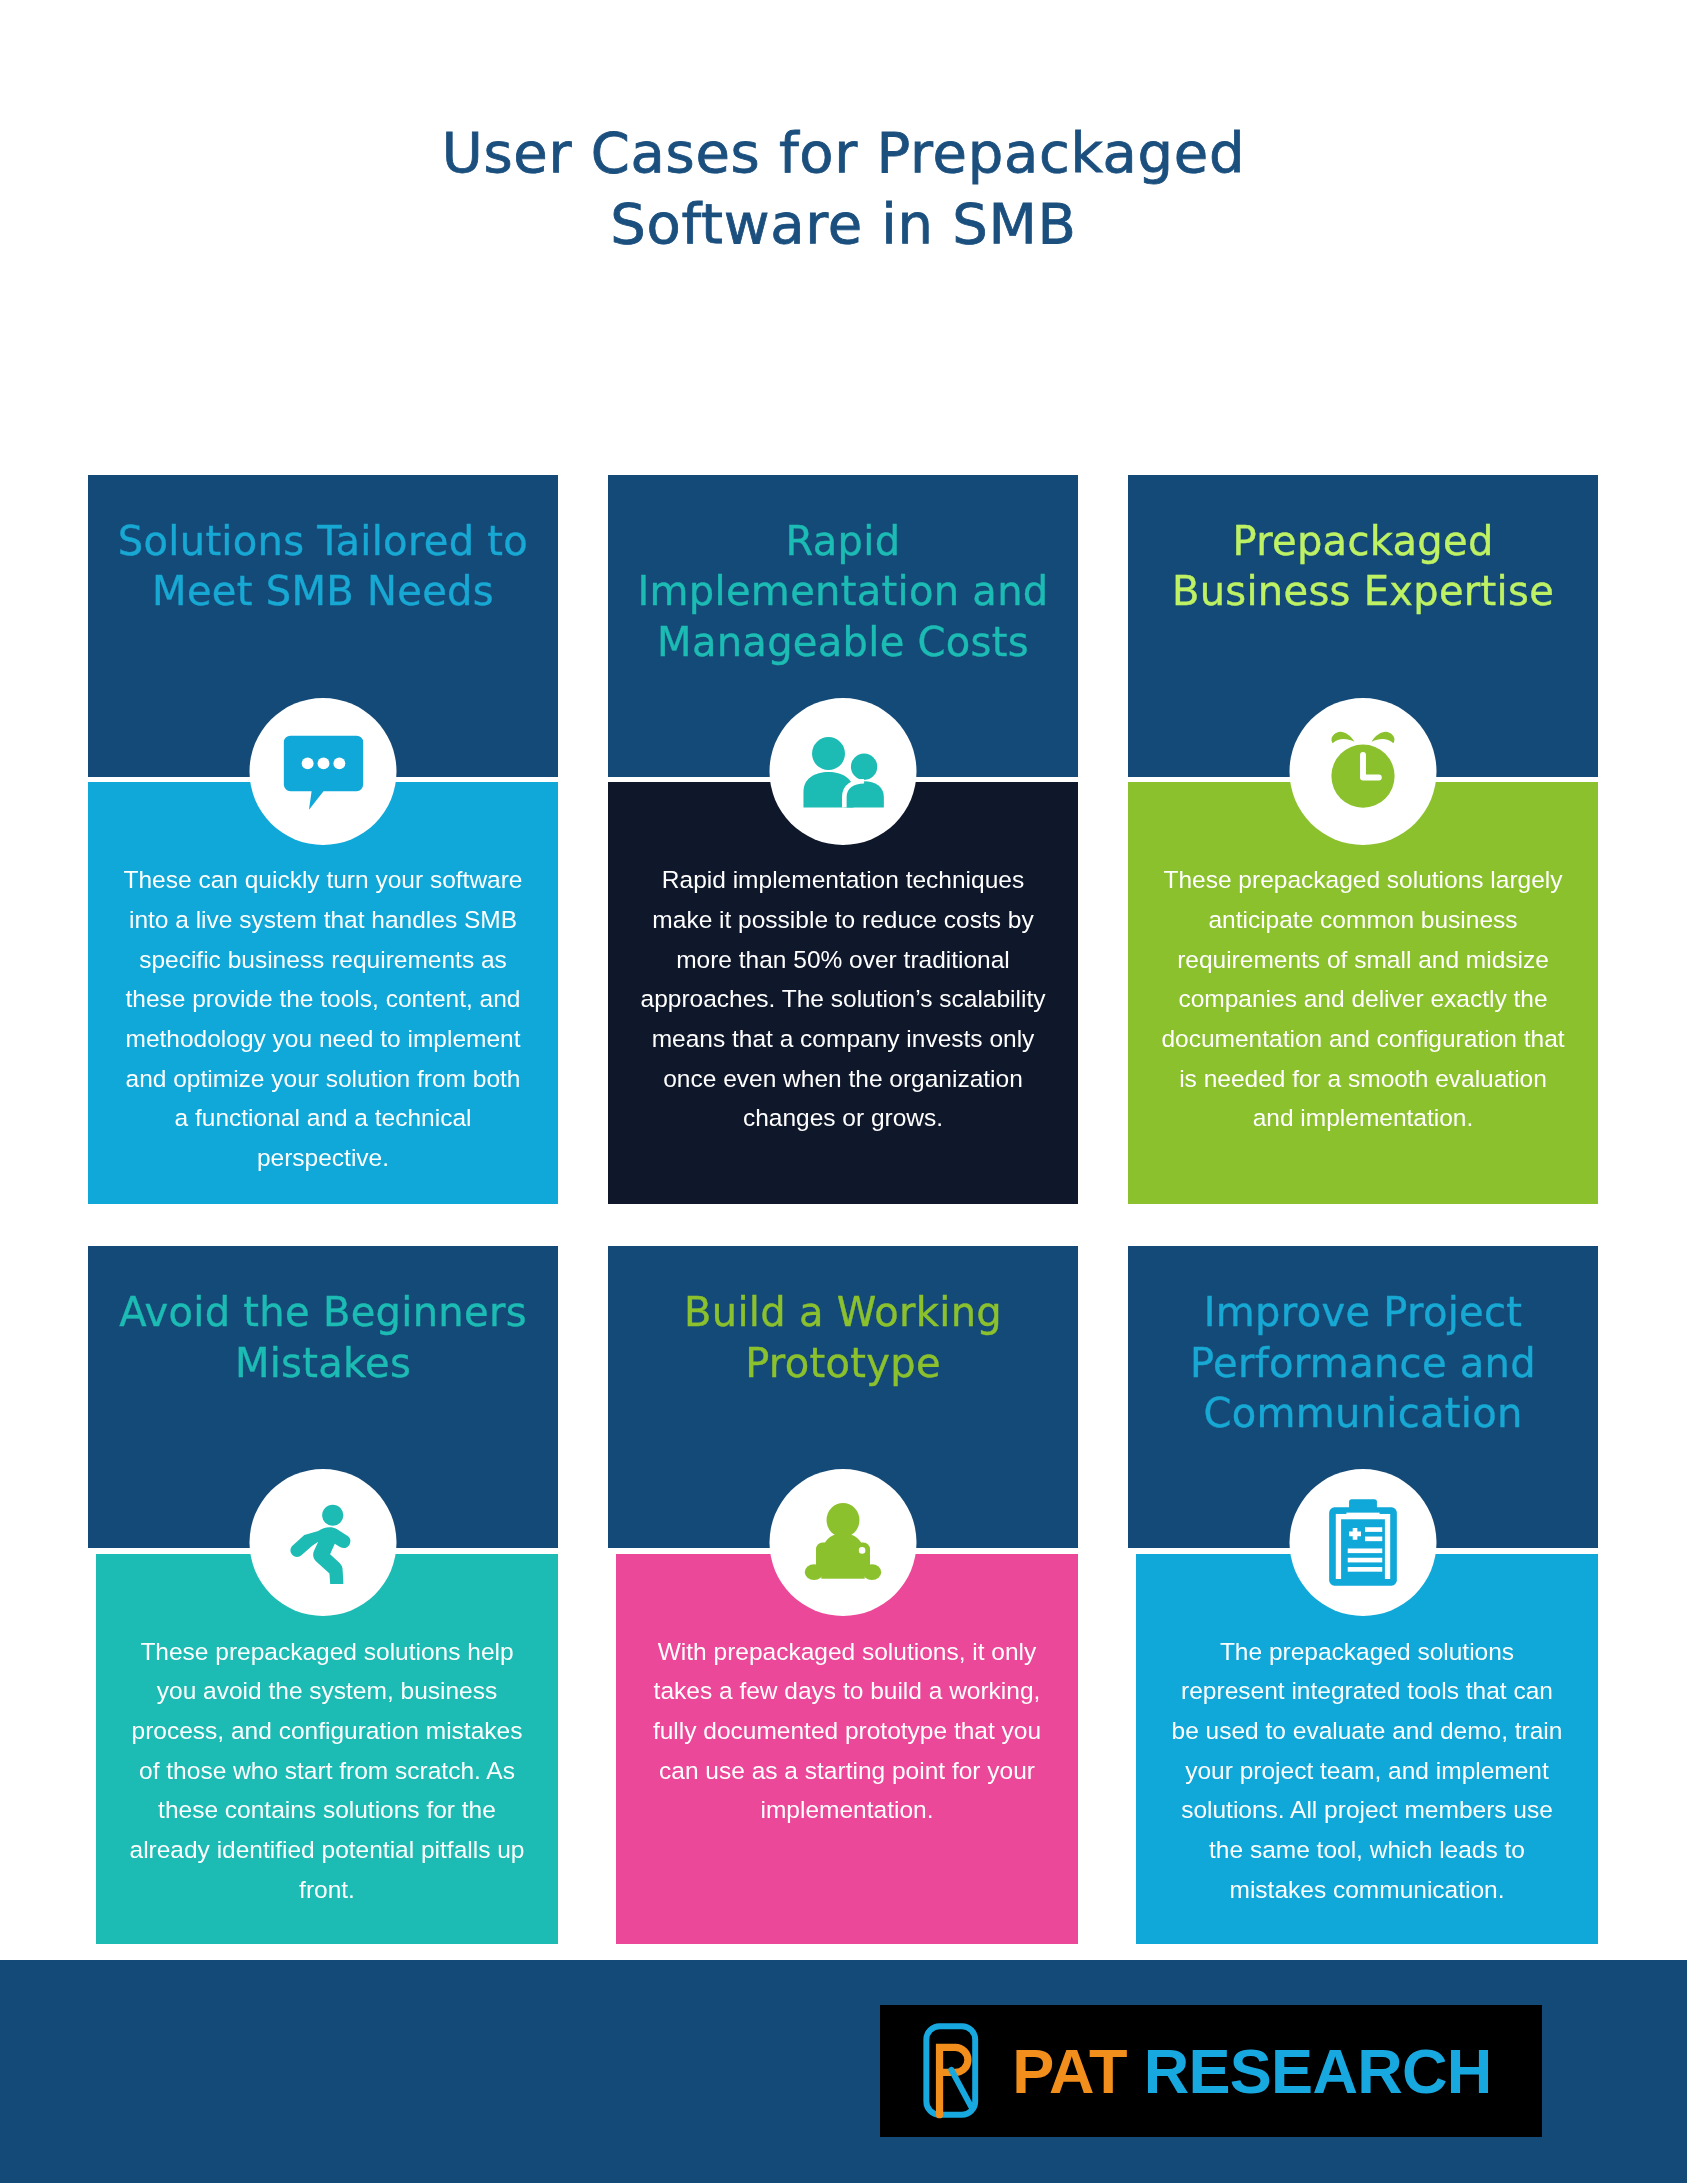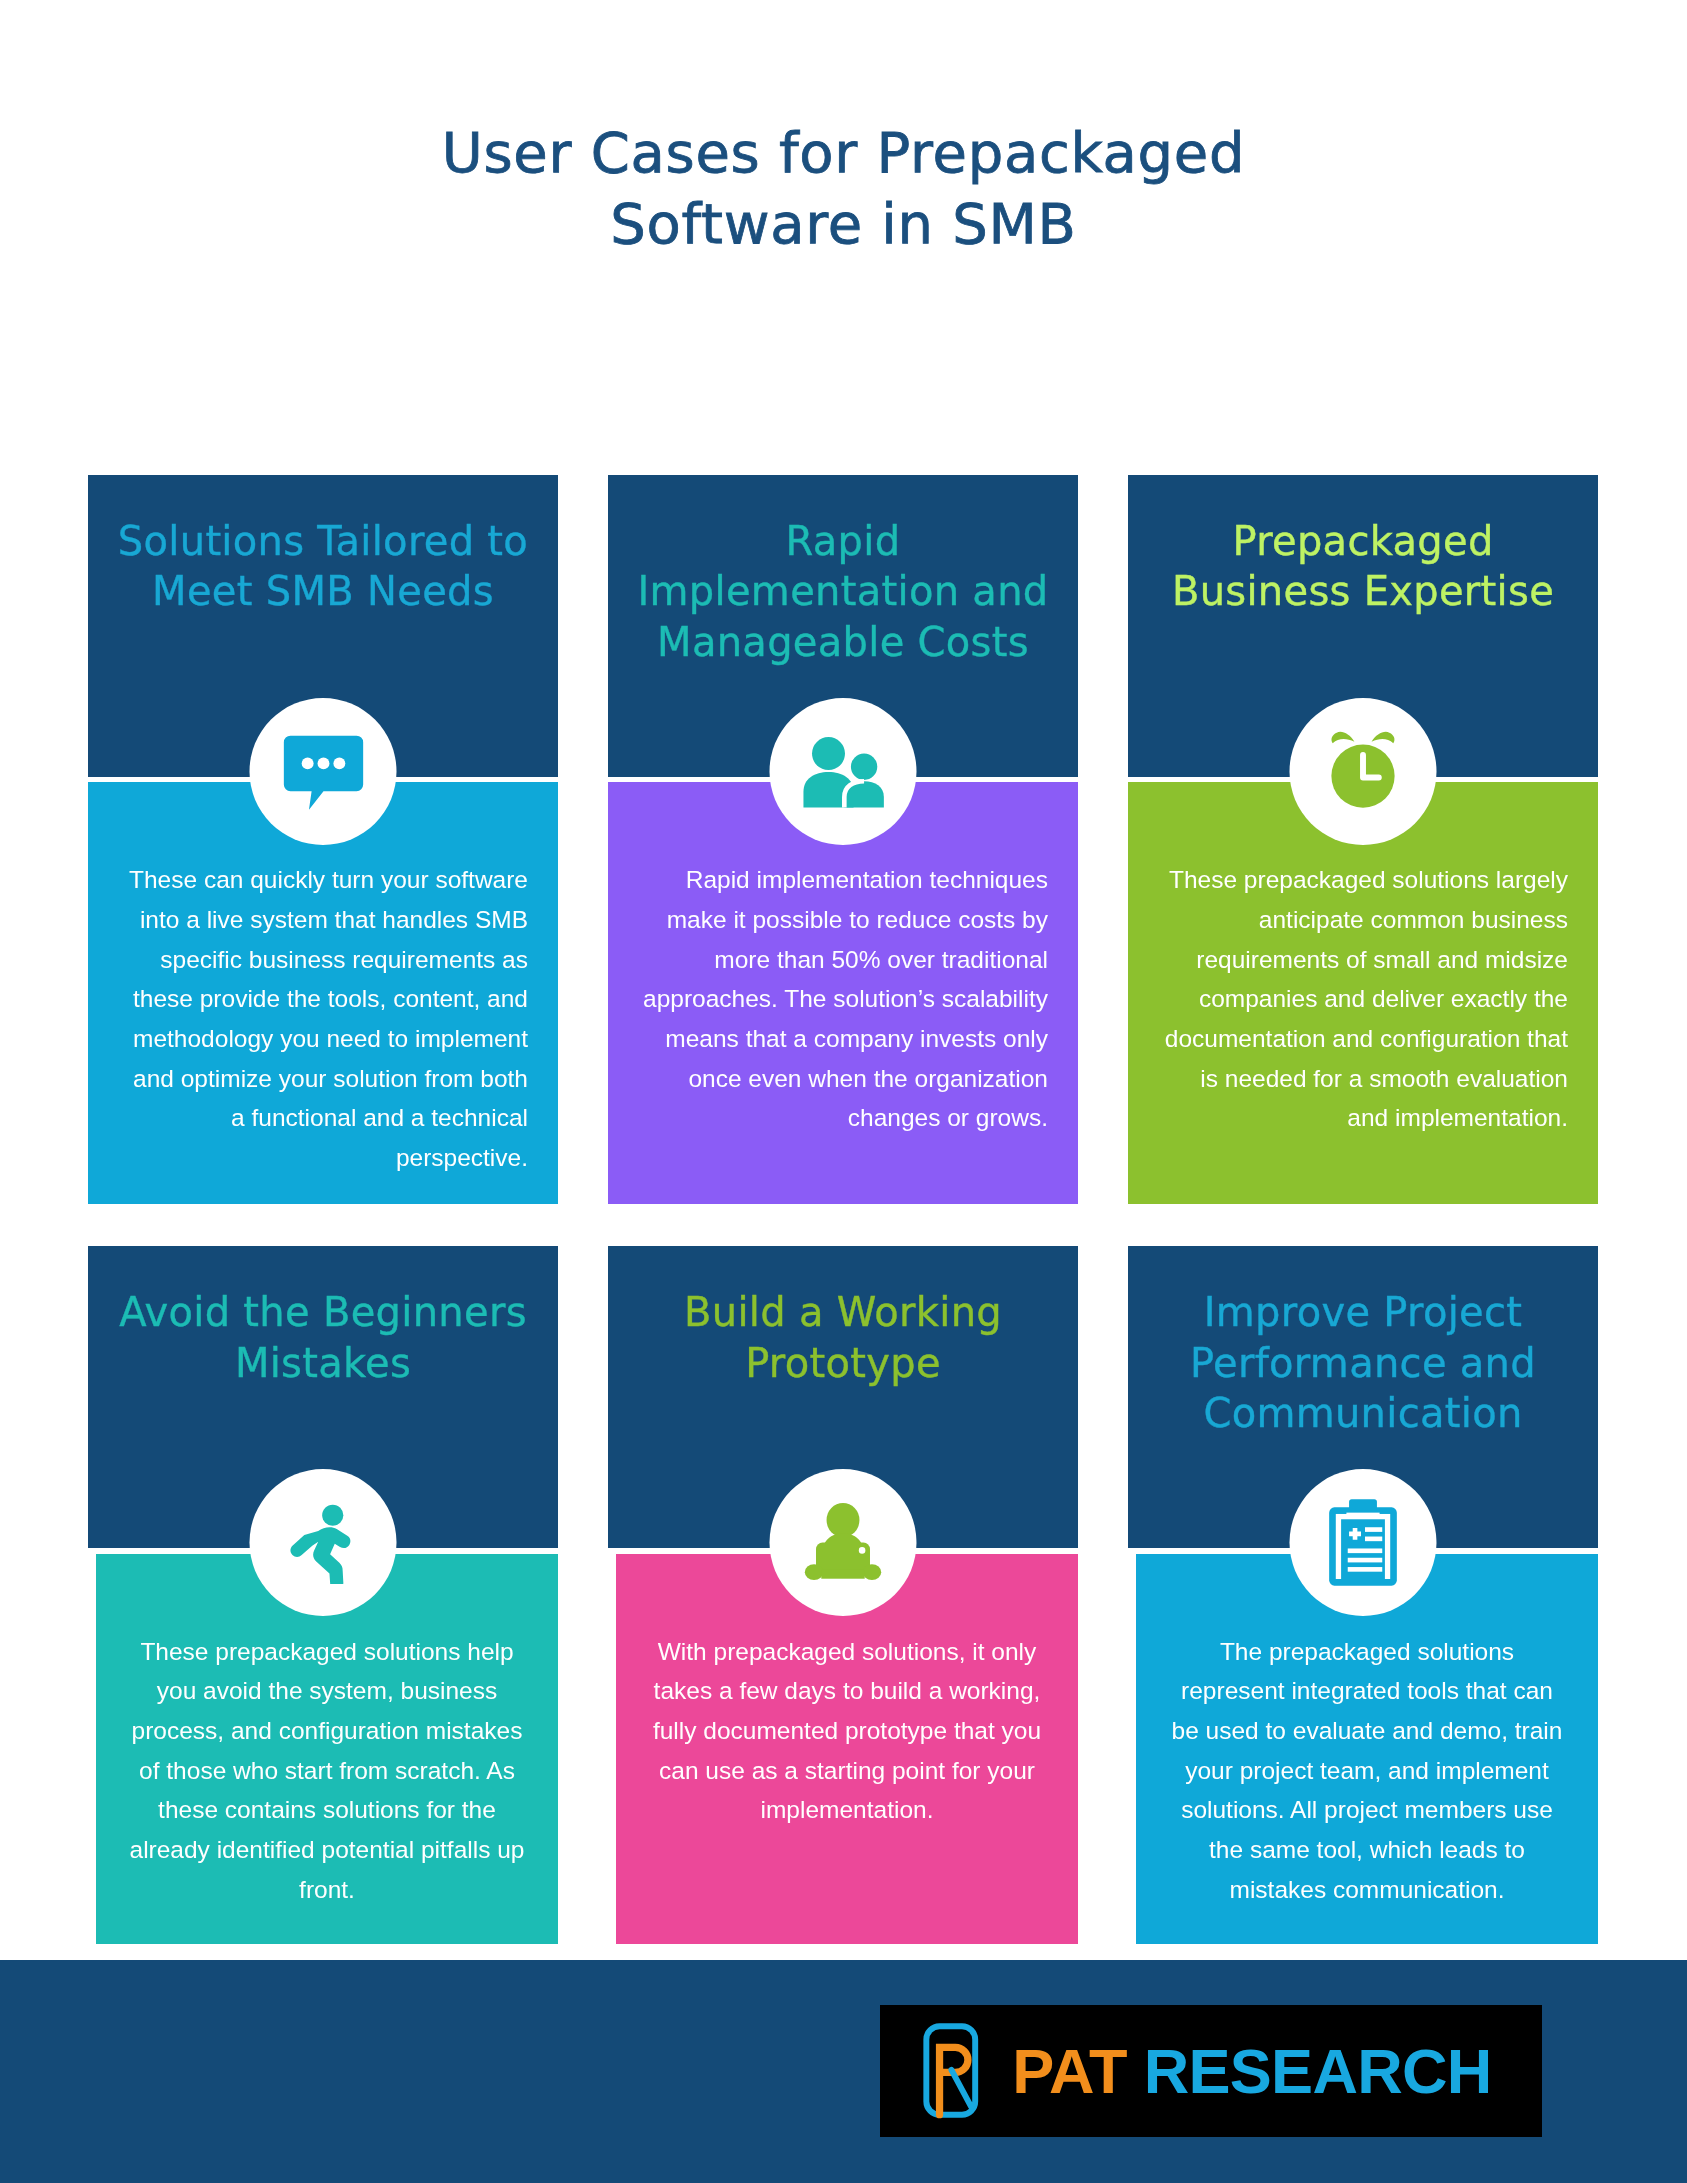--- a/index.html
+++ b/index.html
@@ -95,21 +95,21 @@
     border-radius: 50%;
     background: #ffffff;
     display: flex;
     align-items: center;
     justify-content: center;
     z-index: 5;
   }
   .icon-circle svg { display: block; }
 
   
-  .row1 .card-body { min-height: 390px; text-align: right; }
+  .row1 .card-body { min-height: 390px; }
   .row2 .card-body { min-height: 390px; margin-left: 8px; }
 
   
   #footer {
     position: absolute;
     left: 0;
     top: 1960px;
     width: 1687px;
     height: 224px;
     background: #144a77;
@@ -173,21 +173,21 @@
         <svg width="87" height="74" viewBox="0 0 132 112">
           <circle cx="44" cy="28" r="25" fill="#1cbcb4"></circle>
           <path d="M6 110V86c0-20 17-30 38-30s38 10 38 30v24z" fill="#1cbcb4"></path>
           <circle cx="98" cy="48" r="20" fill="#1cbcb4"></circle>
           <path d="M68 110V94c0-16 13-24 30-24s30 8 30 24v16z" fill="#1cbcb4"></path>
           <path d="M68 110V94c0-16 13-24 30-24" fill="none" stroke="#ffffff" stroke-width="7"></path>
         </svg>
       </div>
     </div>
     <div class="gapline"></div>
-    <div class="card-body" style="background:#8b5cf6">
+    <div class="card-body" style="background:#0f172a">
       <p>Rapid implementation techniques make it possible to reduce costs by more than 50% over traditional approaches. The solution’s scalability means that a company invests only once even when the organization changes or grows.</p>
     </div>
   </div>
 
   <div class="card row1">
     <div class="card-head">
       <div class="card-title" style="color:#bef264">Prepackaged Business Expertise</div>
       <div class="icon-circle">
         <svg width="85" height="83" viewBox="0 0 128 126">
           <path d="M24 4c8-4 20 2 27 14C39 12 27 12 18 20 14 14 17 7 24 4z" fill="#8cc12e"></path>

